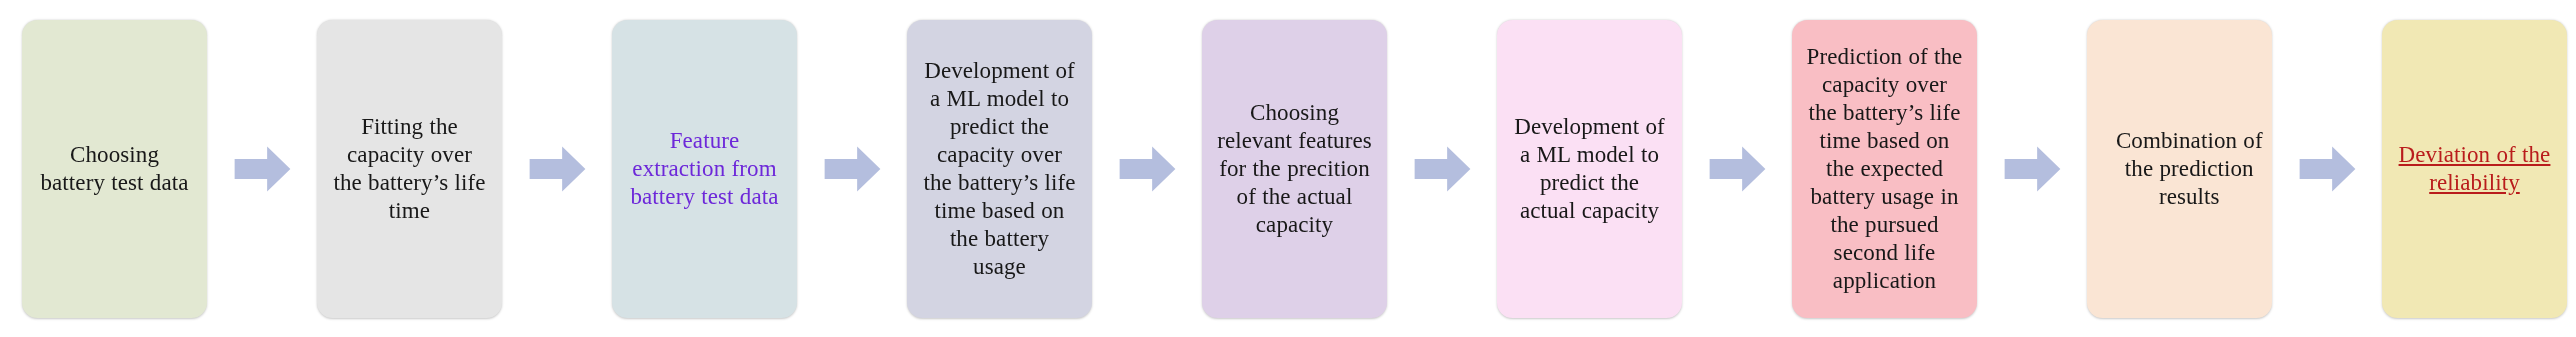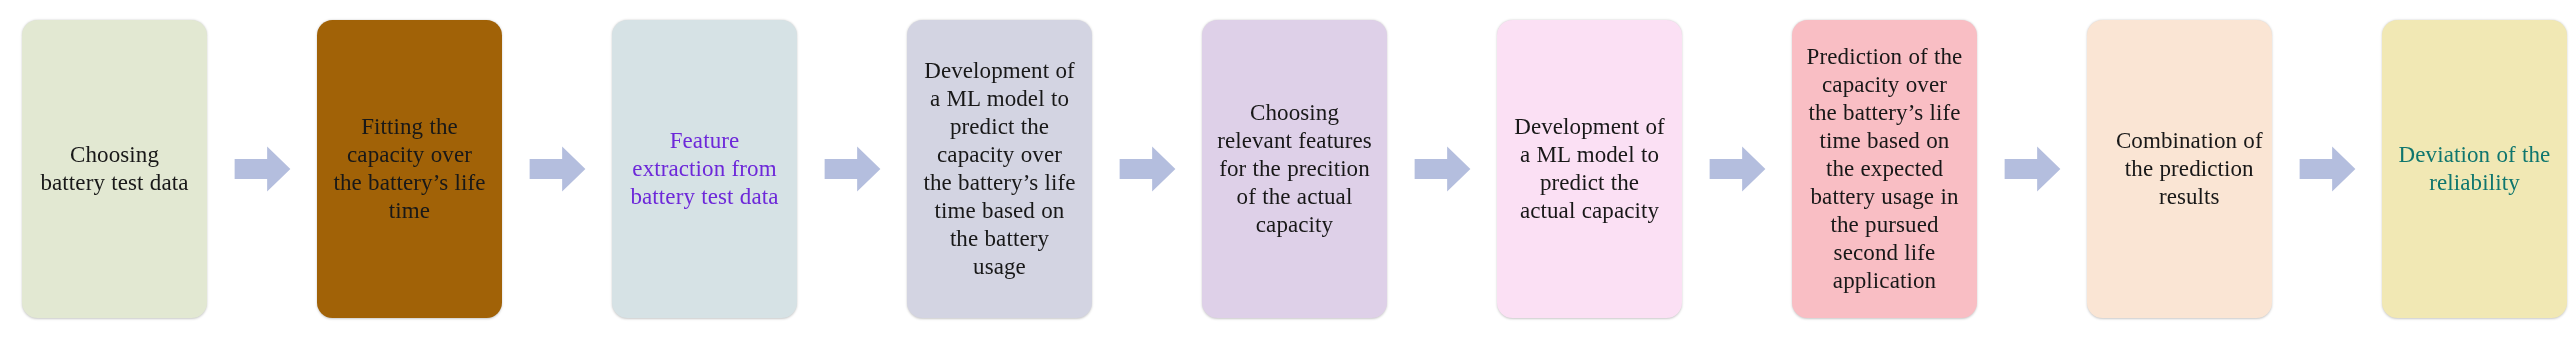--- a/index.html
+++ b/index.html
@@ -70,21 +70,21 @@
 <div id="flow" style="background: rgb(255, 255, 255);">
     <div class="step" style="background: rgb(226, 232, 210);">
       <div class="step-label" style="color: rgb(24, 24, 24);">Choosing
 battery test data</div>
     </div>
     <div class="arrow-wrap">
       <svg class="arrow-svg" width="59" height="48" viewBox="0 0 76 62" aria-hidden="true">
         <path d="M2 18 L44 18 L44 2 L74 31 L44 60 L44 44 L2 44 Z" fill="#b4bede"></path>
       </svg>
     </div>
-    <div class="step" style="background: #a16207;">
+    <div class="step" style="background: #e5e5e5;">
       <div class="step-label" style="color: rgb(24, 24, 24);">Fitting the
 capacity over
 the battery’s life
 time</div>
     </div>
     <div class="arrow-wrap">
       <svg class="arrow-svg" width="59" height="48" viewBox="0 0 76 62" aria-hidden="true">
         <path d="M2 18 L44 18 L44 2 L74 31 L44 60 L44 44 L2 44 Z" fill="#b4bede"></path>
       </svg>
     </div>
@@ -156,17 +156,17 @@
       <div class="step-label" style="color: rgb(24, 24, 24);">Combination of
 the prediction
 results</div>
     </div>
     <div class="arrow-wrap">
       <svg class="arrow-svg" width="59" height="48" viewBox="0 0 76 62" aria-hidden="true">
         <path d="M2 18 L44 18 L44 2 L74 31 L44 60 L44 44 L2 44 Z" fill="#b4bede"></path>
       </svg>
     </div>
     <div class="step" style="background: rgb(241, 232, 180);">
-      <div class="step-label" style="color: #0f766e;">Deviation of the
+      <div class="step-label" style="color: #b91c1c; text-decoration: underline;">Deviation of the
 reliability</div>
     </div>
   </div>
 
 
 </body></html>

